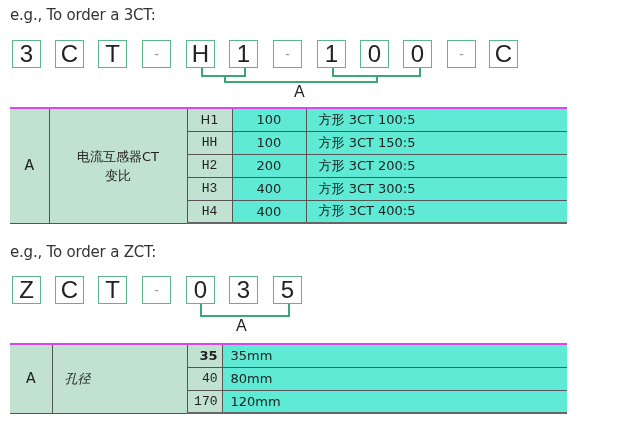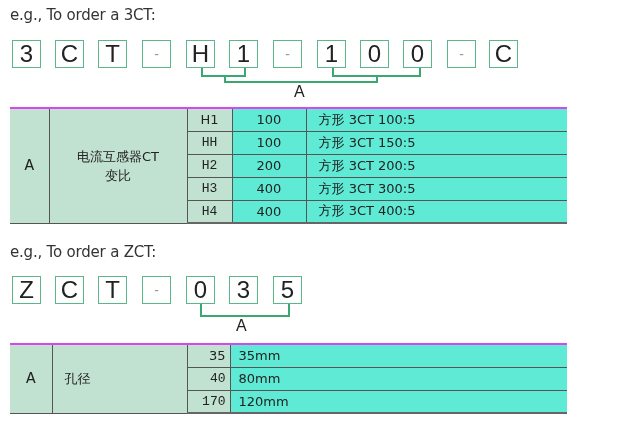--- a/index.html
+++ b/index.html
@@ -103,22 +103,22 @@
 
 <div class="line" style="left:200px;top:304px;width:2px;height:12px;"></div>
 <div class="line" style="left:288px;top:304px;width:2px;height:12px;"></div>
 <div class="line" style="left:200px;top:315px;width:90px;height:2px;"></div>
 <div class="alabel" style="left:236px;top:317px;">A</div>
 
 <table class="spec" style="top:343px;width:557px;">
   <tbody>
       <tr>
     <td class="g bigA" rowspan="3" style="width:42px;">A</td>
-    <td class="g l" rowspan="3" style="width:135px;padding-left:14px;">孔径</td>
-    <td class="g r" style="width:43px;">35</td>
+    <td class="g l" rowspan="3" style="width:135px;padding-left:14px;font-style:italic;">孔径</td>
+    <td class="g r" style="width:35px;font-weight:bold;">35</td>
     <td class="w l" style="padding-left:8px !important;">35mm</td>
   </tr>
   <tr>
     <td class="g r">40</td>
     <td class="w l" style="padding-left:8px !important;">80mm</td>
   </tr>
   <tr>
     <td class="g r">170</td>
     <td class="w l" style="padding-left:8px !important;">120mm</td>
   </tr>

